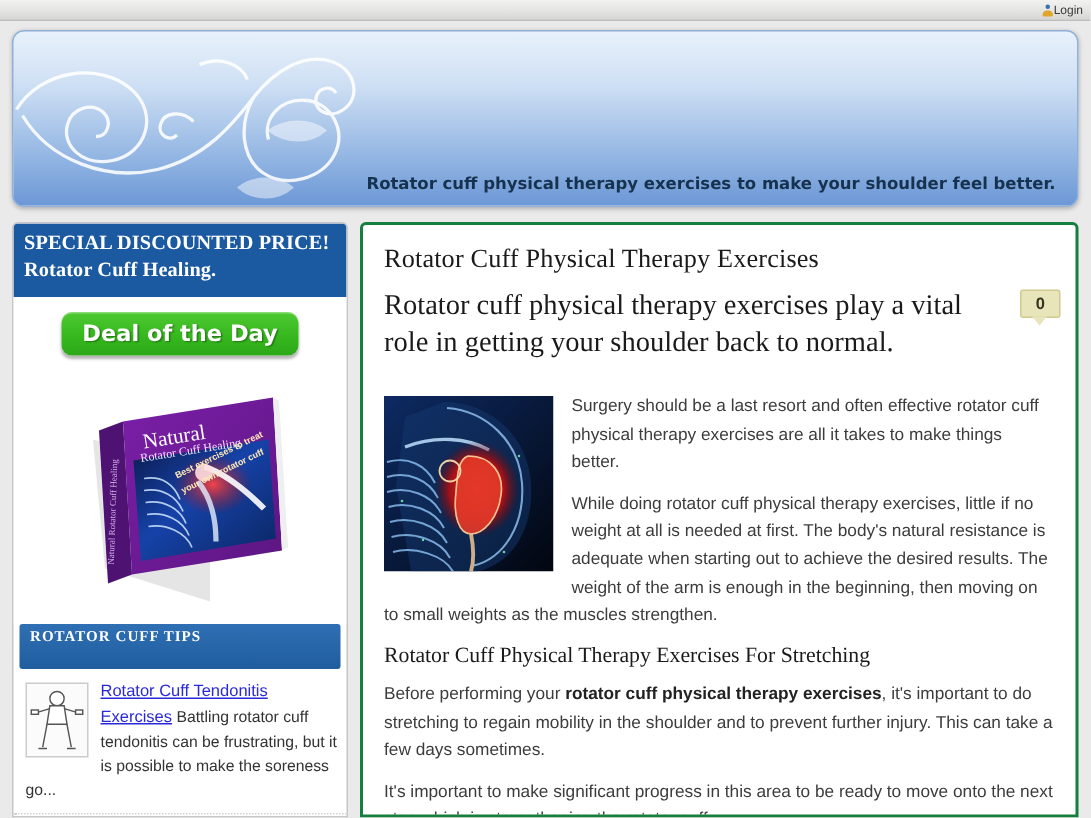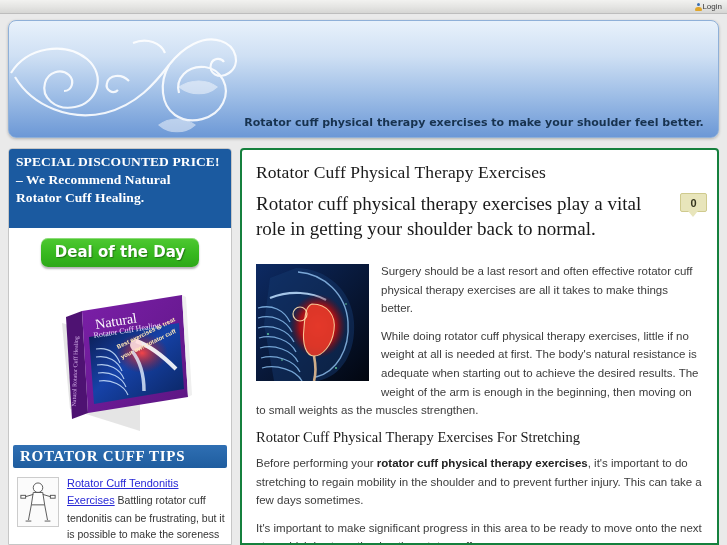--- a/index.html
+++ b/index.html
@@ -124,21 +124,21 @@
   }
 
   
   #promo-head {
     background: #1b5aa0;
     color: #ffffff;
     font-family: "Liberation Serif", serif;
     font-size: 13.5px;
     font-weight: bold;
     line-height: 1.32;
-    padding: 4px 7px 22px 7px;
+    padding: 4px 7px 9px 7px;
     letter-spacing: .1px;
   }
   #promo-body {
     background: #ffffff;
     padding: 10px 0 8px 0;
     text-align: center;
   }
   #deal-btn {
     display: inline-block;
     background: linear-gradient(to bottom, #4fc932 0%, #36b81e 55%, #2da818 100%);
@@ -161,23 +161,23 @@
     background: #fff;
   }
   #ebook { display: inline-block; }
 
   
   #tips-head {
     background: linear-gradient(to bottom, #2f6fb3 0%, #1f5d9f 100%);
     color: #ffffff;
     font-family: "Liberation Serif", serif;
     font-weight: bold;
-    font-size: 15px;
+    font-size: 10px;
     letter-spacing: .7px;
-    padding: 3px 6px 3px 7px;
+    padding: 3px 6px 16px 7px;
     margin: 0 4px;
     border-radius: 2px;
   }
   .tip-item {
     padding: 7px 6px 6px 8px;
     border-bottom: 1px dotted #d2d2d2;
     font-family: "Liberation Sans", sans-serif;
     font-size: 10.5px;
     color: #333;
     line-height: 1.55;
@@ -303,21 +303,20 @@
       </g>
     </svg>
 
     <div id="banner-tagline">Rotator cuff physical therapy exercises to make your shoulder feel better.</div>
   </div>
 
   <div id="sidebar">
 
     <div id="promo-head">
       <div>SPECIAL DISCOUNTED PRICE!</div>
-      <div>– We Recommend Natural</div>
       <div>Rotator Cuff Healing.</div>
     </div>
 
     <div id="promo-body">
       <a id="deal-btn">Deal of the Day</a>
     </div>
 
     <div id="ebook-wrap">
       <svg id="ebook" width="168" height="150" viewBox="0 0 168 150" xmlns="http://www.w3.org/2000/svg">
         <defs>

